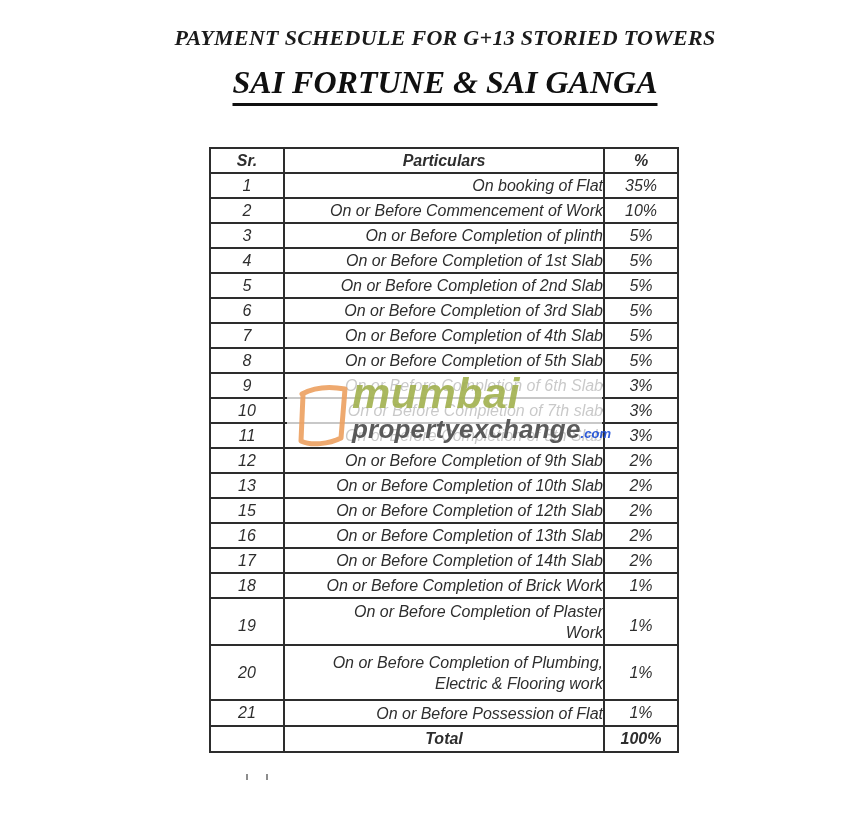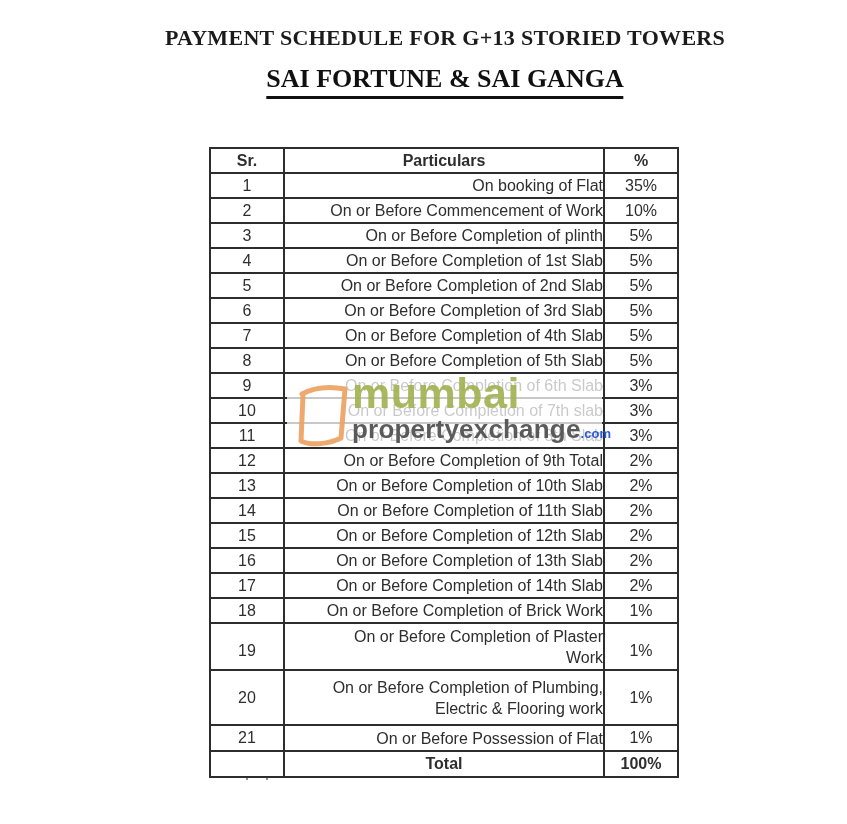--- a/index.html
+++ b/index.html
@@ -1,28 +1,28 @@
 <!DOCTYPE html>
 <html><head>
 <meta charset="utf-8">
 <style>
   html,body { margin:0; padding:0; background:#ffffff; }
   body { width:847px; height:824px; overflow:hidden;
          font-family:"Liberation Sans", sans-serif; }
-  .page { position:relative; width:847px; height:824px; background:#ffffff; }
+  .page { position:relative; width:847px; height:824px; background:#ffffff;font-style:italic; }
 
   .title {
     position:absolute; top:25px; left:445px; transform:translateX(-50%);
     white-space:nowrap; font-family:"Liberation Serif", serif;
     font-weight:bold; font-size:22px; letter-spacing:0.3px; color:#1b1b1b;
   }
   .subtitle {
     position:absolute; top:64px; left:445px; transform:translateX(-50%);
     white-space:nowrap; font-family:"Liberation Serif", serif;
-    font-weight:bold; font-size:26px; color:#101010;
+    font-weight:bold; font-size:32px; color:#101010;
     border-bottom:3px solid #101010; padding-bottom:2px;
   }
 
   table.schedule {
     position:absolute; left:209px; top:147px;
     border-collapse:collapse; table-layout:fixed; width:468px;
     z-index:1;
   }
   .schedule col.col-sr  { width:74px; }
   .schedule col.col-part{ width:320px; }
@@ -138,31 +138,26 @@
           <td class="c-part">On or Before Completion of 7th slab</td>
           <td class="c-pct">3%</td>
         </tr>
         <tr>
           <td class="c-sr">11</td>
           <td class="c-part">On or Before Completion of 8th Slab</td>
           <td class="c-pct">3%</td>
         </tr>
         <tr>
           <td class="c-sr">12</td>
-          <td class="c-part">On or Before Completion of 9th Total</td>
+          <td class="c-part">On or Before Completion of 9th Slab</td>
           <td class="c-pct">2%</td>
         </tr>
         <tr>
           <td class="c-sr">13</td>
           <td class="c-part">On or Before Completion of 10th Slab</td>
-          <td class="c-pct">2%</td>
-        </tr>
-        <tr>
-          <td class="c-sr">14</td>
-          <td class="c-part">On or Before Completion of 11th Slab</td>
           <td class="c-pct">2%</td>
         </tr>
         <tr>
           <td class="c-sr">15</td>
           <td class="c-part">On or Before Completion of 12th Slab</td>
           <td class="c-pct">2%</td>
         </tr>
         <tr>
           <td class="c-sr">16</td>
           <td class="c-part">On or Before Completion of 13th Slab</td>

